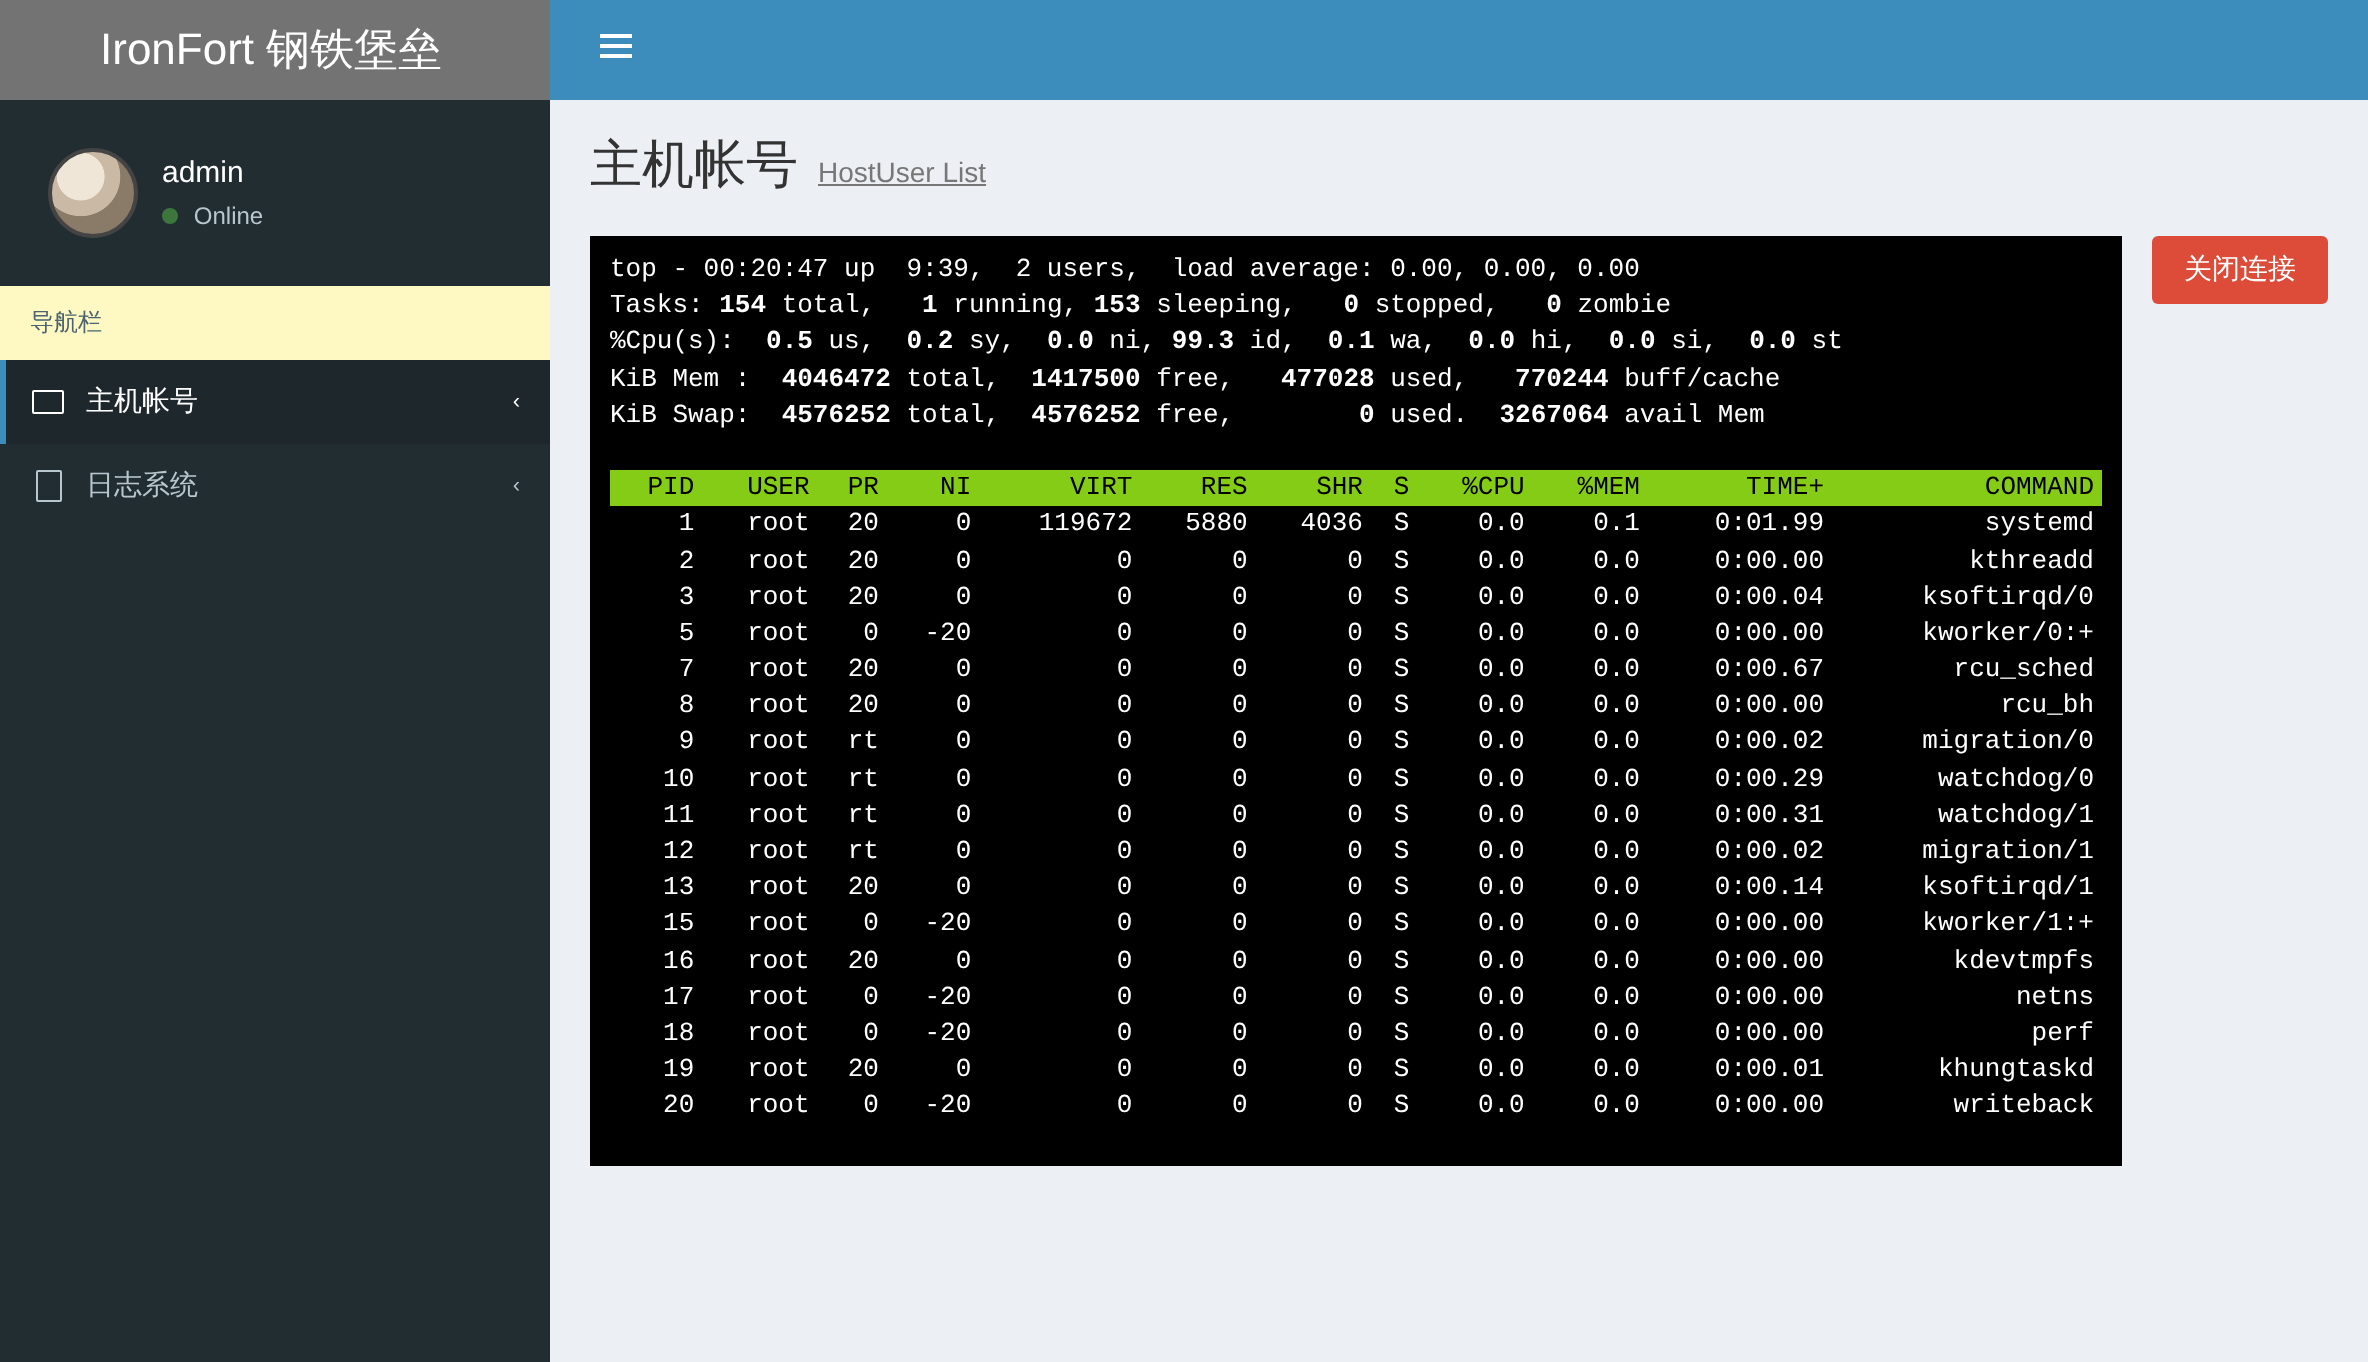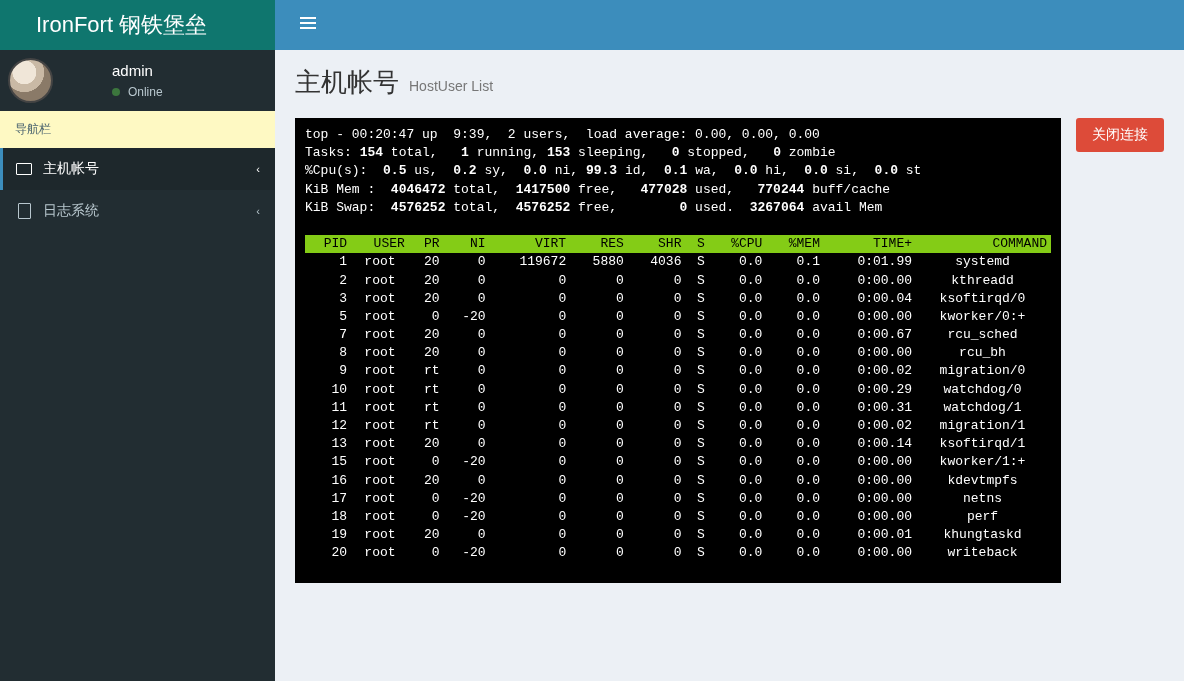--- a/index.html
+++ b/index.html
@@ -1,49 +1,49 @@
 <!DOCTYPE html>
 <html><head>
 <meta charset="utf-8">
 <style>
 * { margin: 0; padding: 0; box-sizing: border-box; }
 body { font-family: "Helvetica Neue", Helvetica, Arial, sans-serif; font-size: 14px; background: #ecf0f5; color: #333; }
 .wrapper { display: flex; flex-direction: column; height: 681px; }
 .header { display: flex; height: 50px; background: #3c8dbc; }
-.logo { width: 275px; background: #0f766e; color: #fff; display: flex; align-items: center; padding-left: 30px; font-size: 22px; font-weight: bold; }
+.logo { width: 275px; background: #737373; color: #fff; display: flex; align-items: center; padding-left: 44px; font-size: 22px; font-weight: bold; }
 .logo span { font-weight: 400; margin-left: 6px; }
 .navbar { flex: 1; background: #3c8dbc; display: flex; align-items: center; padding-left: 15px; }
 .nav-toggle { color: #fff; font-size: 18px; cursor: pointer; padding: 10px; }
 .body-row { display: flex; flex: 1; min-height: 0; }
 .sidebar { width: 275px; background: #222d32; color: #b8c7ce; display: flex; flex-direction: column; }
-.user-panel { padding: 8px; display: flex; align-items: center; gap: 47px; }
+.user-panel { padding: 24px; display: flex; align-items: center; }
 .avatar { width: 45px; height: 45px; border-radius: 50%; background: radial-gradient(circle at 35% 30%, #f0e6d8 0 30%, #c9b9a5 31% 50%, #8a7a68 51% 100%); border: 2px solid #444; }
 .user-info { margin-left: 12px; }
 .user-name { color: #fff; font-size: 15px; margin-bottom: 4px; }
 .status-dot { display: inline-block; width: 8px; height: 8px; border-radius: 50%; background: #3c763d; margin-right: 4px; }
 .status-text { font-size: 12px; margin-top: 26px; }
 .nav-header { padding: 10px 15px; font-size: 12px; color: #4b646f; background: #fef9c3; }
 .nav-item { display: flex; align-items: center; padding: 12px 15px; color: #b8c7ce; cursor: pointer; position: relative; }
 .nav-item.active { background: #1e282c; color: #fff; border-left: 3px solid #3c8dbc; padding-left: 12px; }
 .nav-icon { width: 18px; height: 14px; margin-right: 10px; display: inline-flex; align-items: center; justify-content: center; }
 .nav-chevron { margin-left: auto; font-size: 11px; }
 .content { flex: 1; padding: 15px 20px; overflow: auto; }
 .page-header { display: flex; align-items: baseline; margin-bottom: 18px; }
 .page-title { font-size: 26px; font-weight: 300; color: #333; }
-.page-subtitle { font-size: 14px; color: #777; margin-left: 10px; font-weight: 300; }
+.page-subtitle { font-size: 14px; color: #777; margin-left: 10px; font-weight: 300; text-decoration: underline; }
 .panel-row { display: flex; align-items: flex-start; gap: 15px; }
 .terminal { background: #000; color: #fff; font-family: "Consolas", "Menlo", "Courier New", monospace; font-size: 13px; padding: 8px 10px 20px; flex: 1; line-height: 1.4; white-space: pre; overflow: auto; }
 .btn-close { background: #dd4b39; color: #fff; border: none; padding: 8px 16px; font-size: 14px; cursor: pointer; border-radius: 3px; text-align: right; }
 .term-head { color: #fff; }
 .bold { font-weight: bold; }
 .term-table { border-collapse: collapse; width: 100%; font-family: inherit; font-size: inherit; }
 .term-table th { background: #84cc16; color: #000; font-weight: normal; text-align: right; padding: 0 4px; }
 .term-table th:nth-child(2), .term-table th:last-child { text-align: right; }
 .term-table td { color: #fff; text-align: right; padding: 0 4px; }
-.term-table td:nth-child(2), .term-table td:last-child { text-align: center; margin-left: 16px; }
+.term-table td:nth-child(2), .term-table td:last-child { text-align: right; margin-left: 16px; }
 .term-table td:last-child { padding-left: 2px; }
 .laptop-icon::before { content: ""; display: inline-block; width: 14px; height: 10px; border: 1.5px solid currentColor; border-radius: 1px; position: relative; }
 .file-icon::before { content: ""; display: inline-block; width: 11px; height: 14px; border: 1.5px solid currentColor; border-radius: 1px; }
 .hamburger { display: inline-block; width: 16px; }
 .hamburger span { display: block; height: 2px; background: #fff; margin: 3px 0; }
 </style>
 </head>
 <body>
 
 <div class="wrapper">

